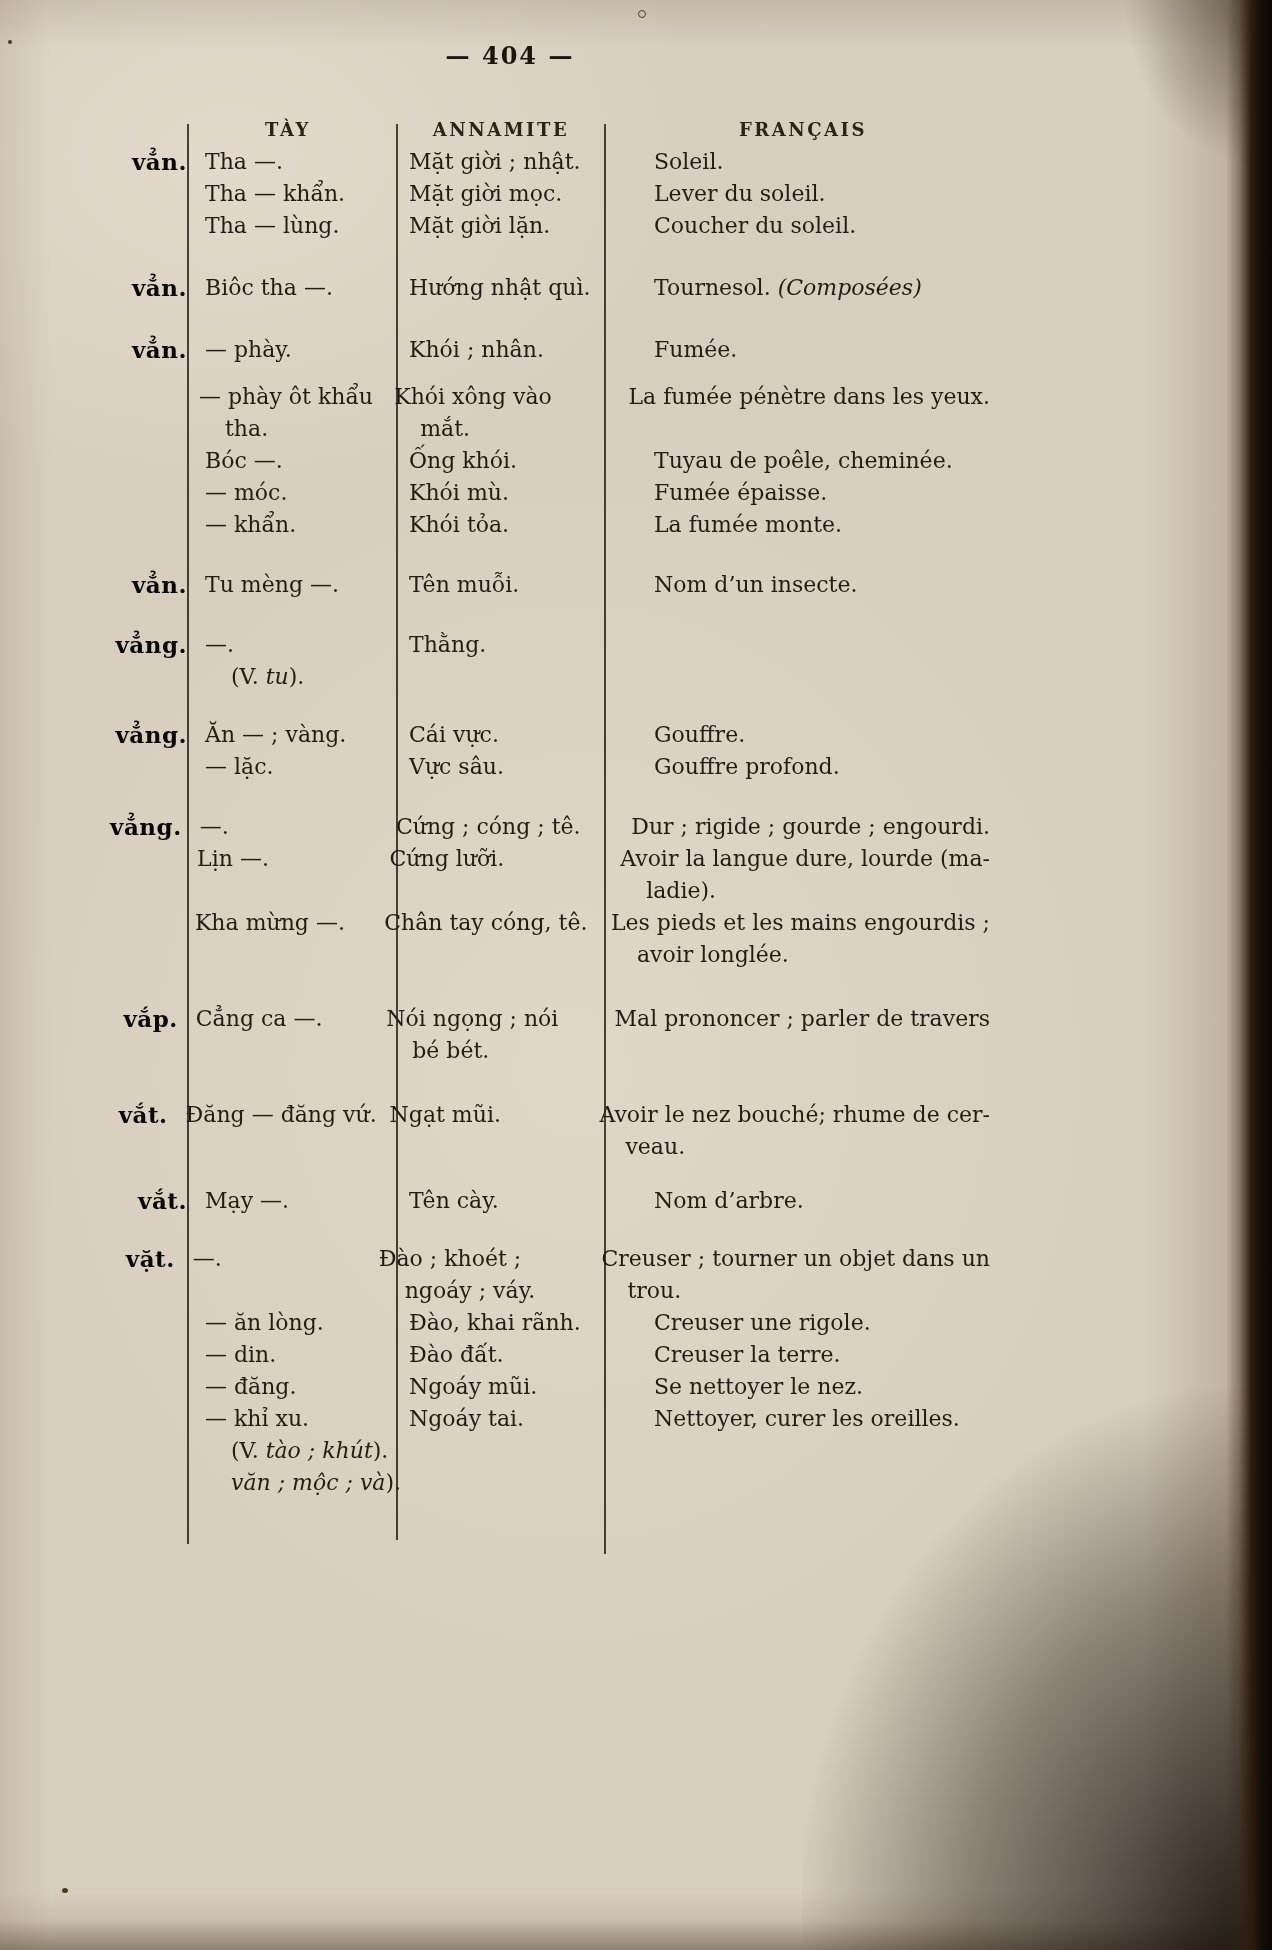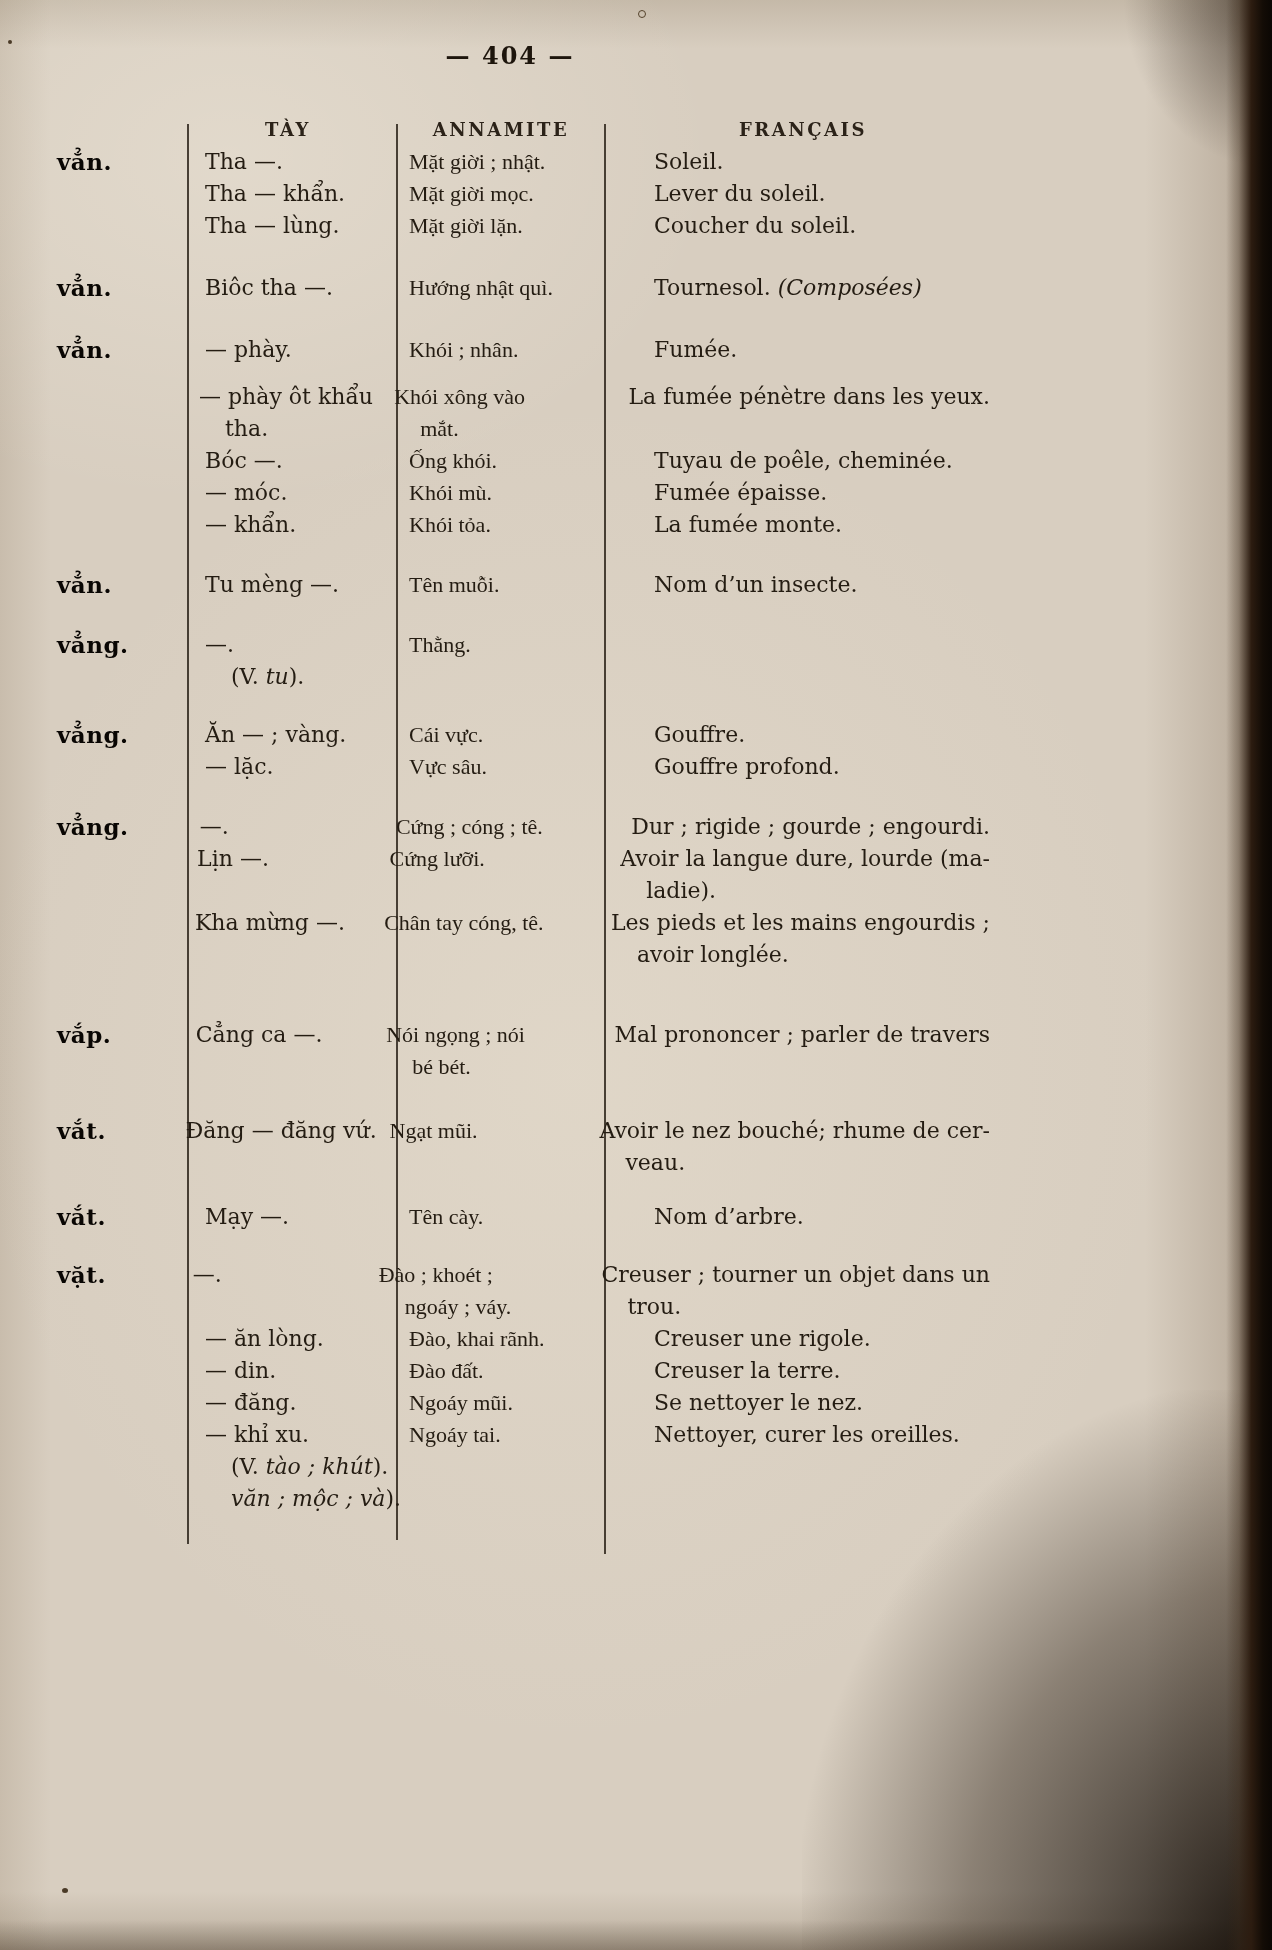--- a/index.html
+++ b/index.html
@@ -39,23 +39,23 @@
   
   .vrule { position:absolute; width:2px; background:rgba(38,29,19,0.82); z-index:2; }
   #rule1 { left:187px; top:124px; height:1420px; }
   #rule2 { left:396px; top:124px; height:1416px; }
   #rule3 { left:604px; top:124px; height:1430px; }
 
   
   .content { position:absolute; left:50px; top:146px; width:944px; font-size:22px; line-height:32px; }
   .entry { margin-top:0; }
   .row { display:flex; align-items:flex-start; }
-  .c-head { width:137px; padding-left:7px; font-weight:bold; font-size:23px; color:#090603; letter-spacing:0.5px; }
+  .c-head { width:137px; padding-left:7px; font-weight:bold; font-size:23px; color:#090603; letter-spacing:0.5px;text-align:right; }
   .c-tay { width:209px; padding-left:18px; }
-  .c-ann { width:248px; padding-left:13px;font-family:Liberation Serif, serif; }
+  .c-ann { width:248px; padding-left:13px; }
   .c-fr  { flex:1; padding-left:10px; padding-right:4px; }
   .line { white-space:nowrap; }
   .line.ind { padding-left:26px; }
   .it { font-style:italic; }
 </style>
 </head>
 <body>
 
 <div class="page">
 
@@ -281,21 +281,21 @@
           </div>
           <div class="c-ann">
             <div class="line"><span>Chân tay cóng, tê.</span></div>
           </div>
           <div class="c-fr">
             <div class="line"><span>Les pieds et les mains engourdis ;</span></div>
             <div class="line ind"><span>avoir longlée.</span></div>
           </div>
         </div>
       </div>
-      <div class="entry" style="margin-top: 48px;">
+      <div class="entry" style="margin-top: 32px;">
         <div class="row">
           <div class="c-head">vắp.</div>
           <div class="c-tay">
             <div class="line"><span>Cẳng ca —.</span></div>
           </div>
           <div class="c-ann">
             <div class="line"><span>Nói ngọng ; nói</span></div>
             <div class="line ind"><span>bé bét.</span></div>
           </div>
           <div class="c-fr">

